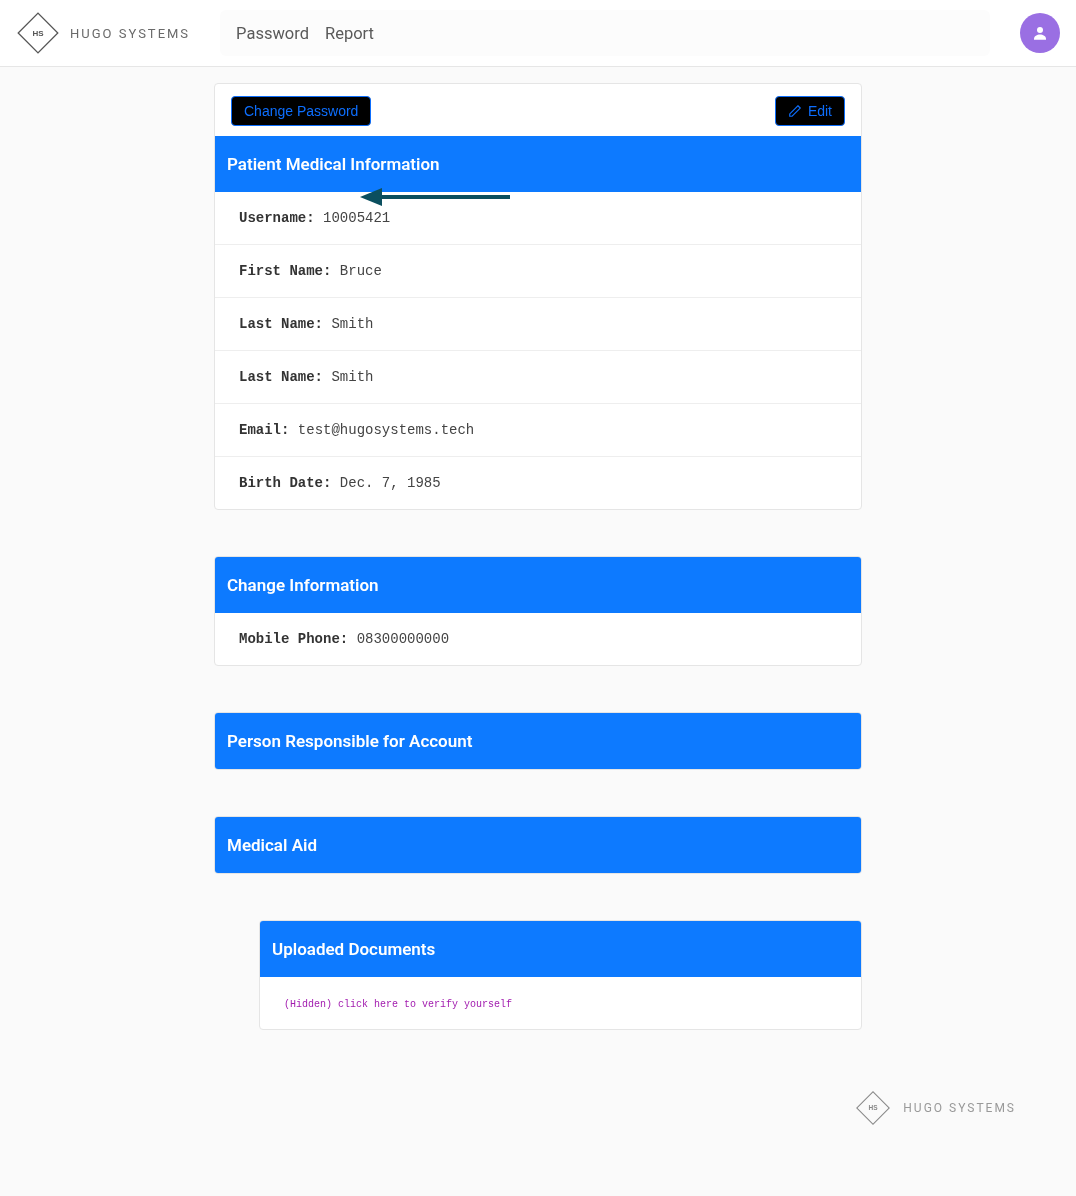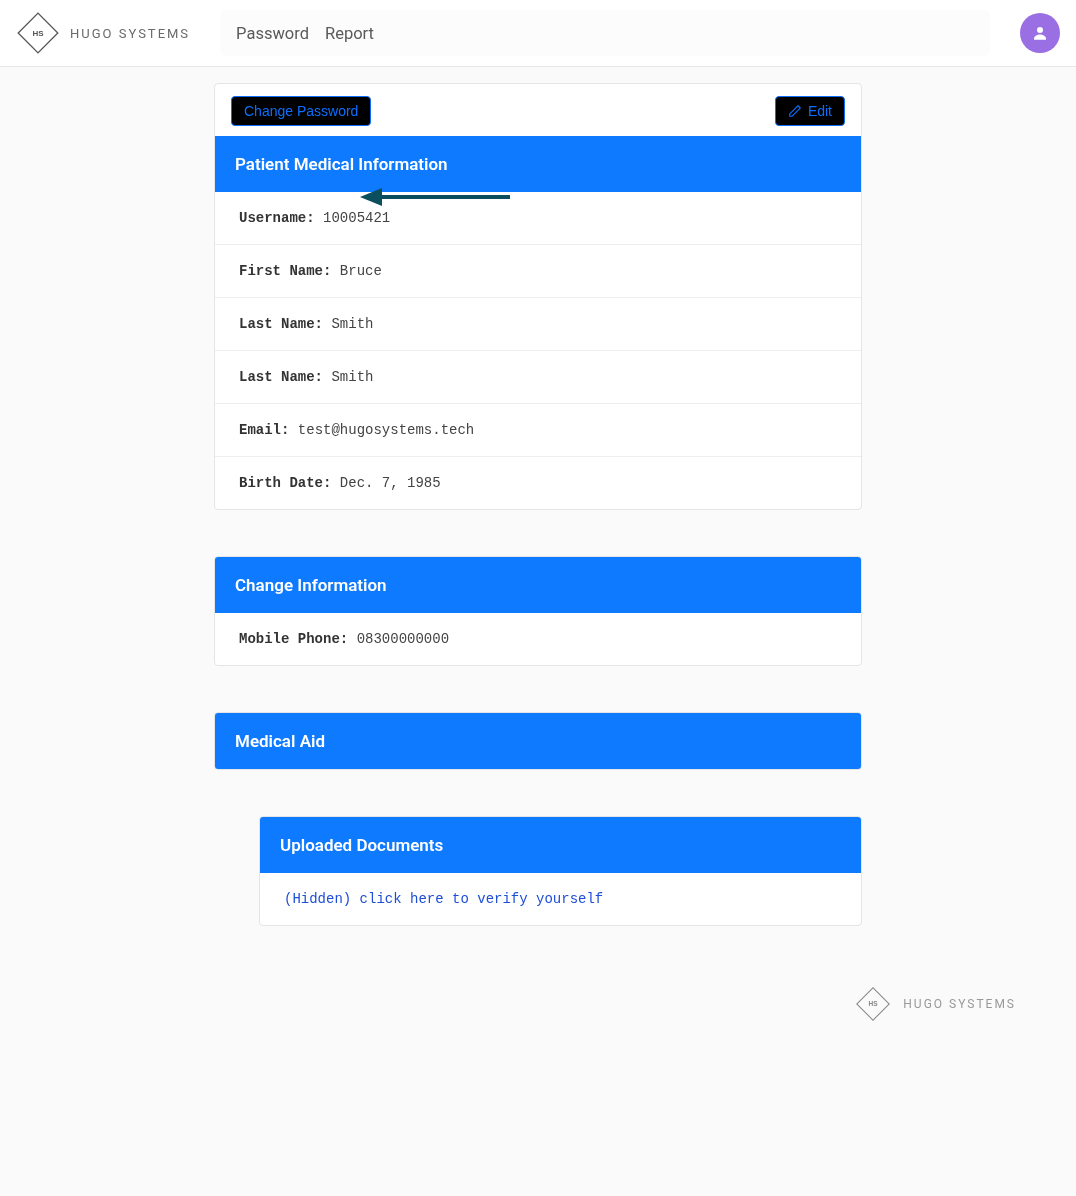--- a/index.html
+++ b/index.html
@@ -85,41 +85,41 @@
       font-size: 14px;
       border-radius: 4px;
       cursor: pointer;
       display: inline-flex;
       align-items: center;
       gap: 6px;
     }
     .section-header {
       background: #0d7aff;
       color: #fff;
-      padding: 18px 20px;
+      padding: 18px 12px;
       font-weight: 600;
       font-size: 17px;
     }
     .row {
       padding: 18px 24px;
       border-bottom: 1px solid #eee;
       font-size: 14px;
       color: #444;
       font-family: Liberation Mono, monospace;
     }
     .row:last-child {
       border-bottom: none;
     }
     .row .label {
       font-weight: 700;
       color: #333;
     }
     .hidden-text {
-      color: #1d4ed8;
-      font-size: 14px;
+      color: #a21caf;
+      font-size: 10px;
     }
     .arrow-annotation {
       position: absolute;
       left: 360px;
       top: 103px;
       pointer-events: none;
     }
     .footer {
       display: flex;
       justify-content: flex-end;
@@ -206,20 +206,23 @@
     </div>
 
     <div class="card">
       <div class="section-header">Change Information</div>
       <div class="row">
         <span class="label">Mobile Phone:</span>
         <span>08300000000</span>
       </div>
     </div>
 
+    <div class="card">
+      <div class="section-header">Person Responsible for Account</div>
+    </div>
 
     <div class="card">
       <div class="section-header">Medical Aid</div>
     </div>
 
     <div class="card" style="margin-bottom:12px;margin-left:45px;">
       <div class="section-header">Uploaded Documents</div>
       <div class="row">
         <span class="hidden-text">(Hidden) click here to verify yourself</span>
       </div>

